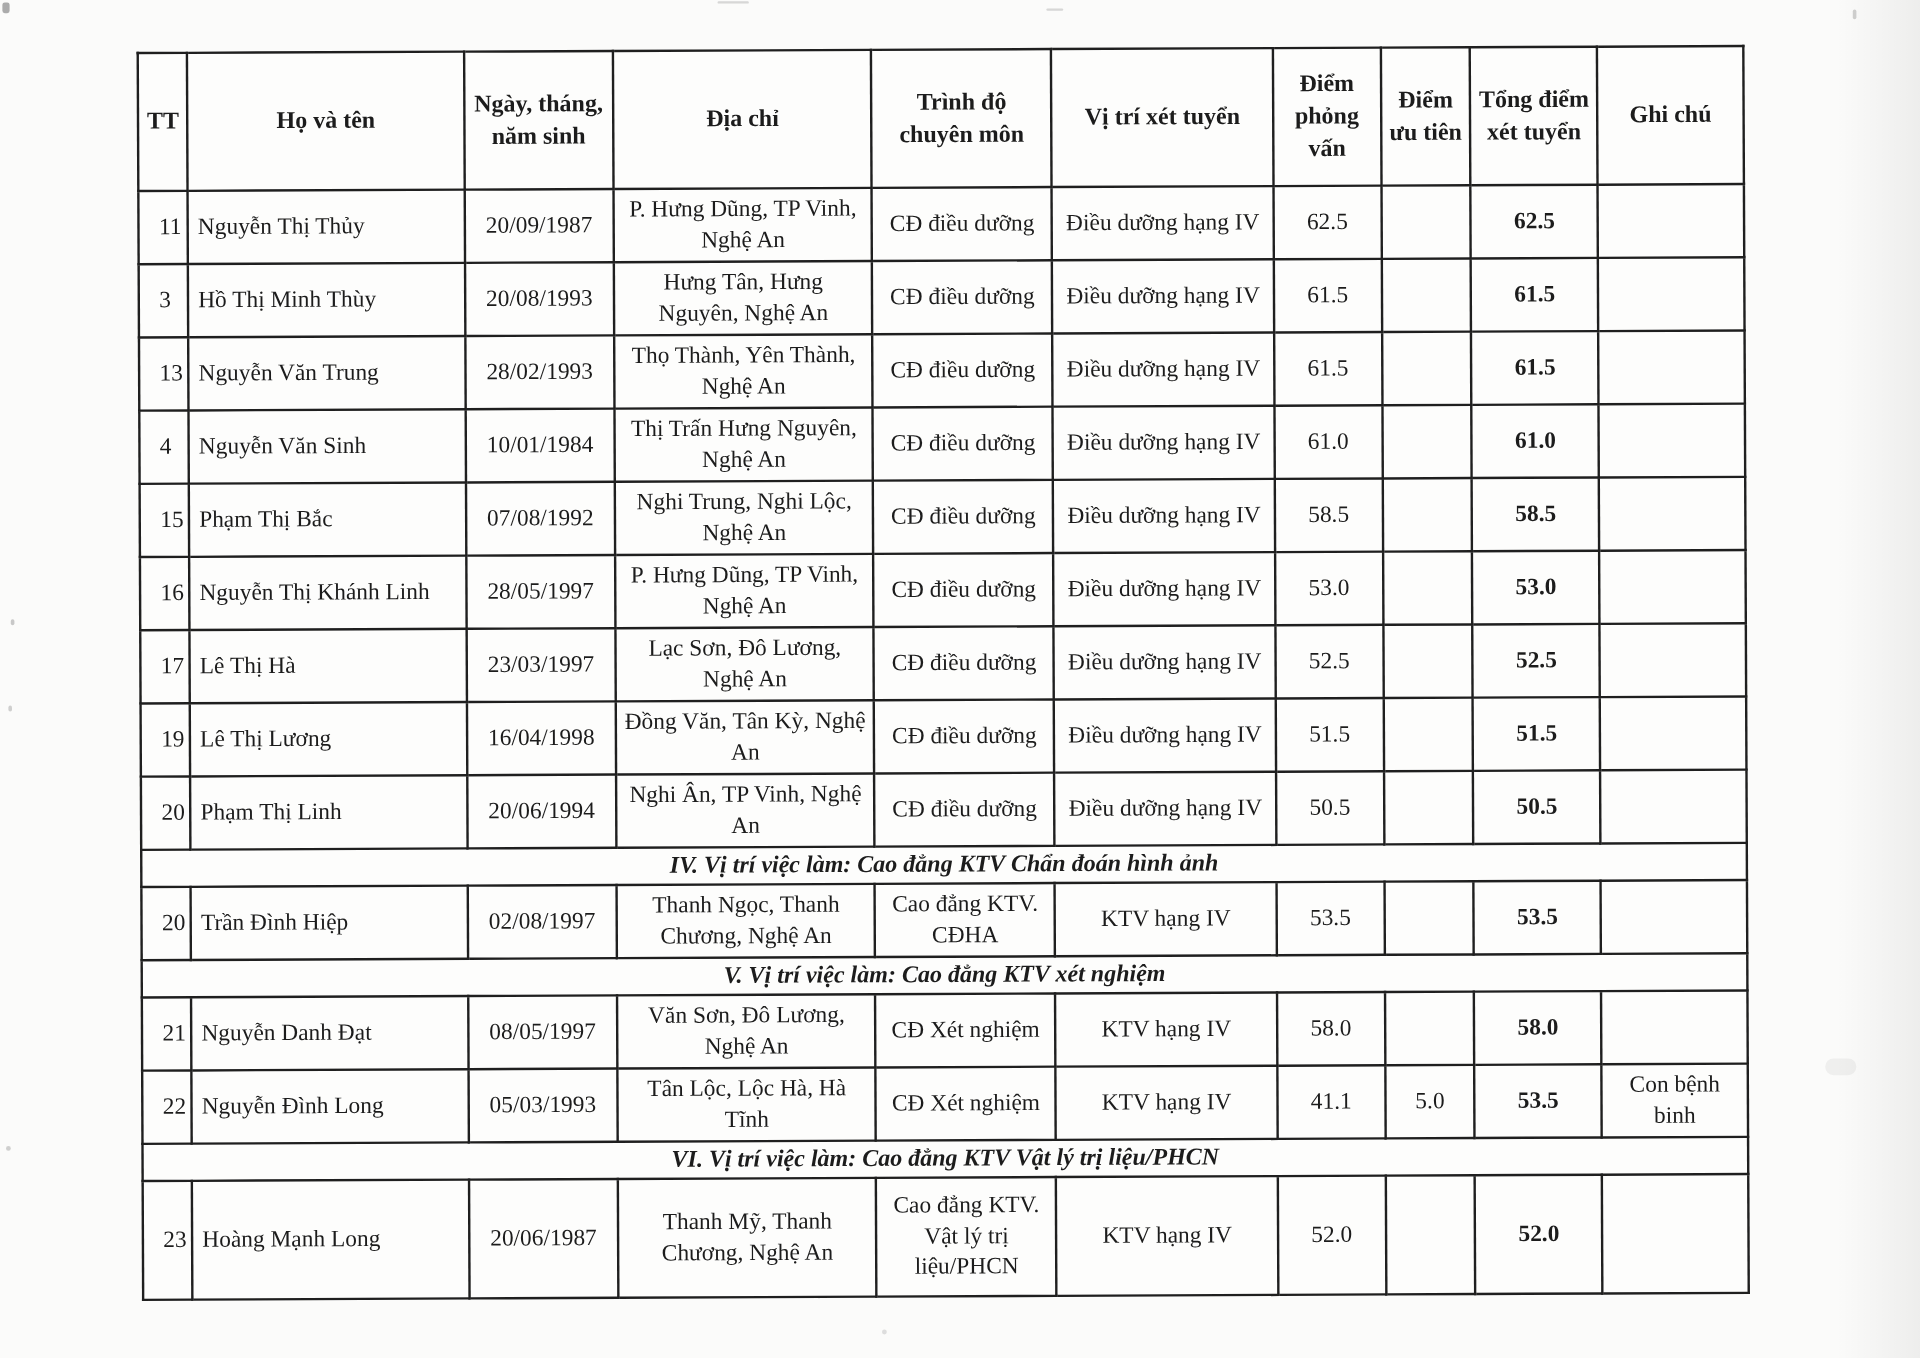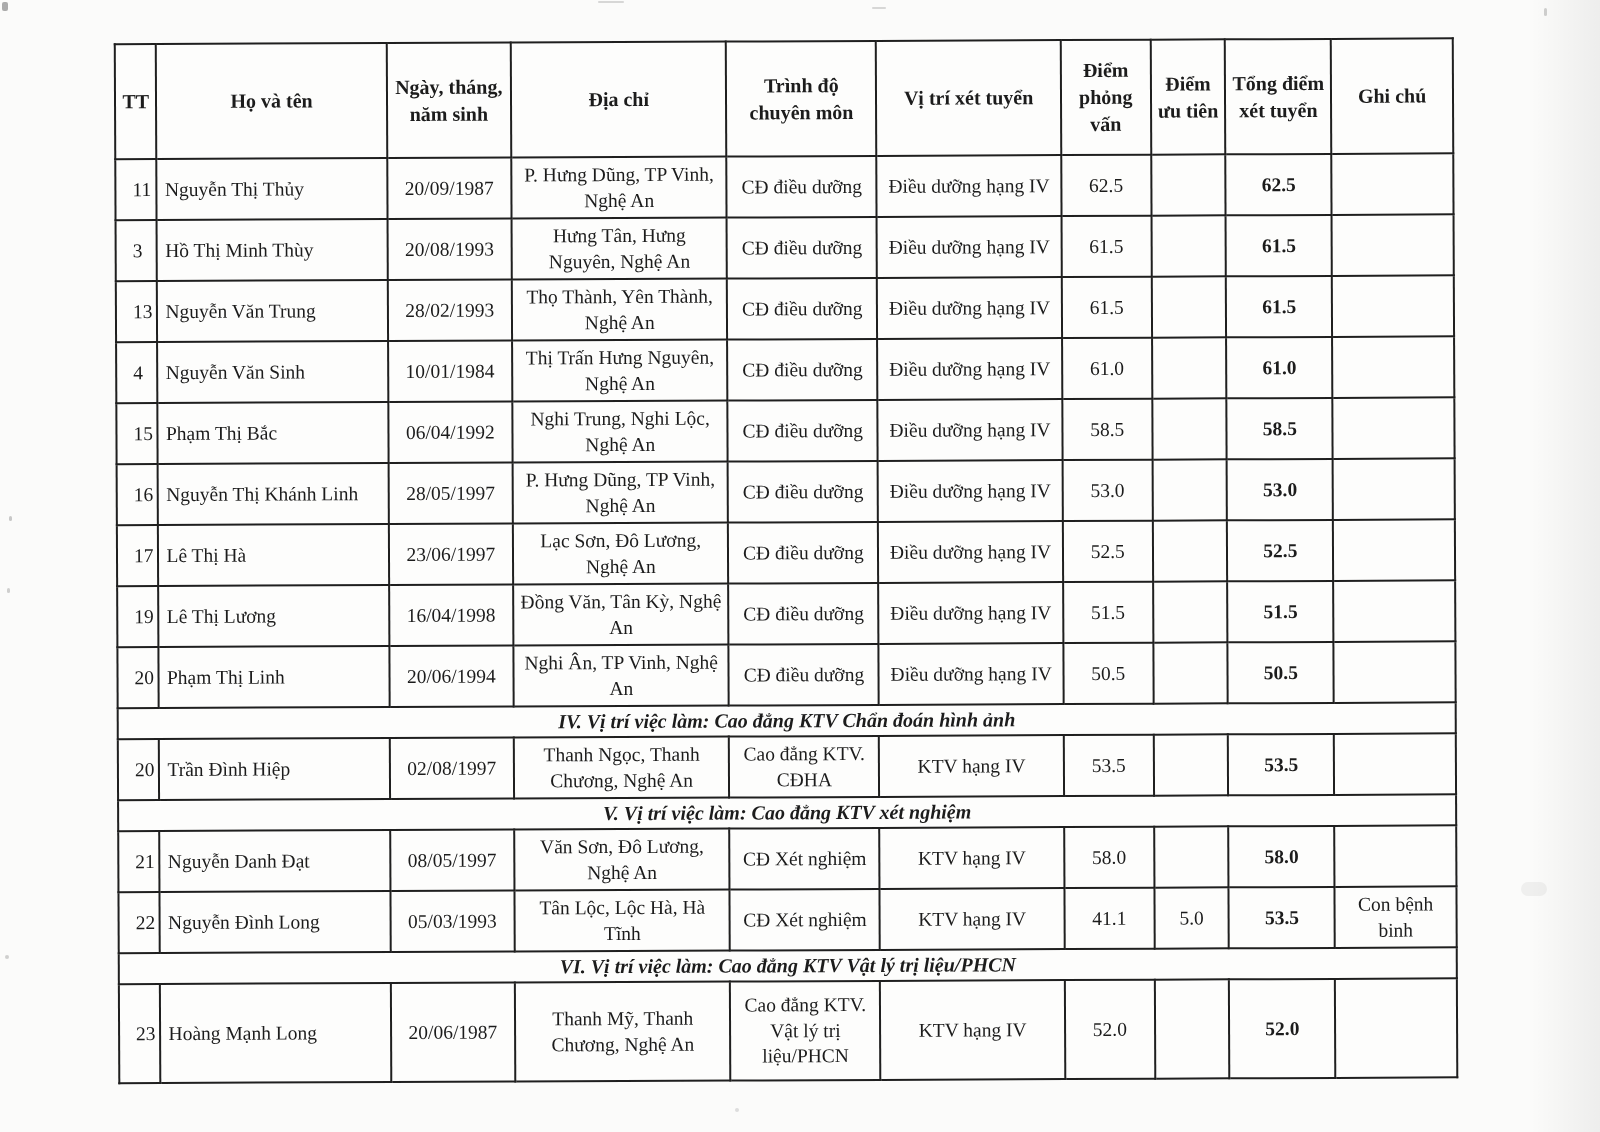--- a/index.html
+++ b/index.html
@@ -153,21 +153,21 @@
           <td class="col-qualification">CĐ điều dưỡng</td>
           <td class="col-position">Điều dưỡng hạng IV</td>
           <td class="col-interview_score">61.0</td>
           <td class="col-priority_score"></td>
           <td class="col-total_score">61.0</td>
           <td class="col-notes"></td>
         </tr>
         <tr class="data-row">
           <td class="col-tt">15</td>
           <td class="col-name">Phạm Thị Bắc</td>
-          <td class="col-dob">06/04/1992</td>
+          <td class="col-dob">07/08/1992</td>
           <td class="col-address">Nghi Trung, Nghi Lộc, Nghệ An</td>
           <td class="col-qualification">CĐ điều dưỡng</td>
           <td class="col-position">Điều dưỡng hạng IV</td>
           <td class="col-interview_score">58.5</td>
           <td class="col-priority_score"></td>
           <td class="col-total_score">58.5</td>
           <td class="col-notes"></td>
         </tr>
         <tr class="data-row">
           <td class="col-tt">16</td>
@@ -177,21 +177,21 @@
           <td class="col-qualification">CĐ điều dưỡng</td>
           <td class="col-position">Điều dưỡng hạng IV</td>
           <td class="col-interview_score">53.0</td>
           <td class="col-priority_score"></td>
           <td class="col-total_score">53.0</td>
           <td class="col-notes"></td>
         </tr>
         <tr class="data-row">
           <td class="col-tt">17</td>
           <td class="col-name">Lê Thị Hà</td>
-          <td class="col-dob">23/06/1997</td>
+          <td class="col-dob">23/03/1997</td>
           <td class="col-address">Lạc Sơn, Đô Lương, Nghệ An</td>
           <td class="col-qualification">CĐ điều dưỡng</td>
           <td class="col-position">Điều dưỡng hạng IV</td>
           <td class="col-interview_score">52.5</td>
           <td class="col-priority_score"></td>
           <td class="col-total_score">52.5</td>
           <td class="col-notes"></td>
         </tr>
         <tr class="data-row">
           <td class="col-tt">19</td>

